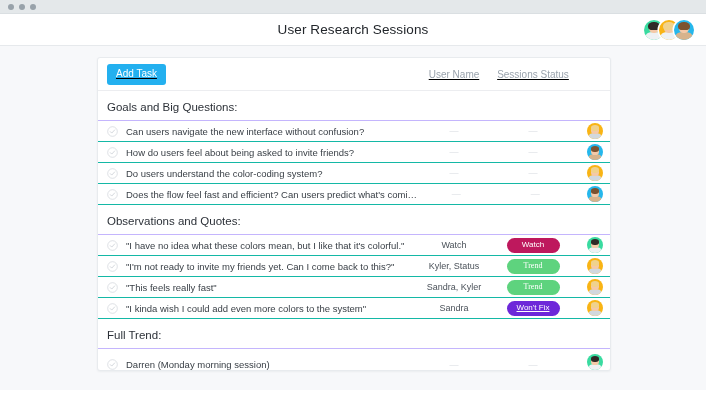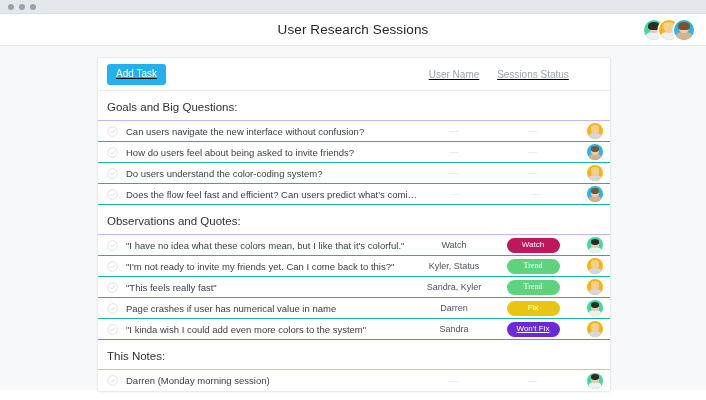--- a/index.html
+++ b/index.html
@@ -141,21 +141,21 @@
     border-bottom: 1px solid #c4b5fd;
   }
 
   .row {
     display: flex;
     align-items: center;
     height: 21px;
     padding: 0 7px 0 9px;
     border-bottom: 1px solid #14b8a6;
   }
-  .row:last-child { border-bottom: none; }
+  .row:last-child { border-bottom: none; align-items: flex-end; }
 
   .check {
     width: 11px; height: 11px;
     flex: 0 0 auto;
     margin-right: 8px;
   }
   .row-label {
     font-size: 9.5px;
     color: #3a4047;
     flex: 1 1 auto;
@@ -342,48 +342,32 @@
               <span class="face"></span>
               <span class="hair"></span>
             </span>
           </span>
         </div>
         <div class="row">
           <svg viewBox="0 0 16 16" class="check">
             <circle cx="8" cy="8" r="7" fill="none" stroke="#d3d7dc" stroke-width="1.1"></circle>
             <path d="M4.8 8.2 L6.9 10.3 L11.2 5.7" fill="none" stroke="#c6cbd1" stroke-width="1.1" stroke-linecap="round" stroke-linejoin="round"></path>
           </svg>
-          <span class="row-label">Page crashes if user has numerical value in name</span>
-          <span class="cell col-user">Darren</span>
-          <span class="cell col-status"><span class="badge badge-fix">Fix</span></span>
-          <span class="cell-avatar col-avatar">
-            <span class="av green hair-dark body-white av-sm">
-              <span class="body"></span>
-              <span class="face"></span>
-              <span class="hair"></span>
-            </span>
-          </span>
-        </div>
-        <div class="row">
-          <svg viewBox="0 0 16 16" class="check">
-            <circle cx="8" cy="8" r="7" fill="none" stroke="#d3d7dc" stroke-width="1.1"></circle>
-            <path d="M4.8 8.2 L6.9 10.3 L11.2 5.7" fill="none" stroke="#c6cbd1" stroke-width="1.1" stroke-linecap="round" stroke-linejoin="round"></path>
-          </svg>
           <span class="row-label">"I kinda wish I could add even more colors to the system"</span>
           <span class="cell col-user">Sandra</span>
           <span class="cell col-status"><span class="badge badge-wontfix">Won't Fix</span></span>
           <span class="cell-avatar col-avatar">
             <span class="av orange hair-light body-grey av-sm">
               <span class="body"></span>
               <span class="face"></span>
               <span class="hair"></span>
             </span>
           </span>
         </div>
-        <div class="section-title">This Notes:</div>
+        <div class="section-title">Full Trend:</div>
         <div class="row">
           <svg viewBox="0 0 16 16" class="check">
             <circle cx="8" cy="8" r="7" fill="none" stroke="#d3d7dc" stroke-width="1.1"></circle>
             <path d="M4.8 8.2 L6.9 10.3 L11.2 5.7" fill="none" stroke="#c6cbd1" stroke-width="1.1" stroke-linecap="round" stroke-linejoin="round"></path>
           </svg>
           <span class="row-label">Darren (Monday morning session)</span>
           <span class="cell col-user empty">—</span>
           <span class="cell col-status empty">—</span>
           <span class="cell-avatar col-avatar">
             <span class="av green hair-dark body-white av-sm">

